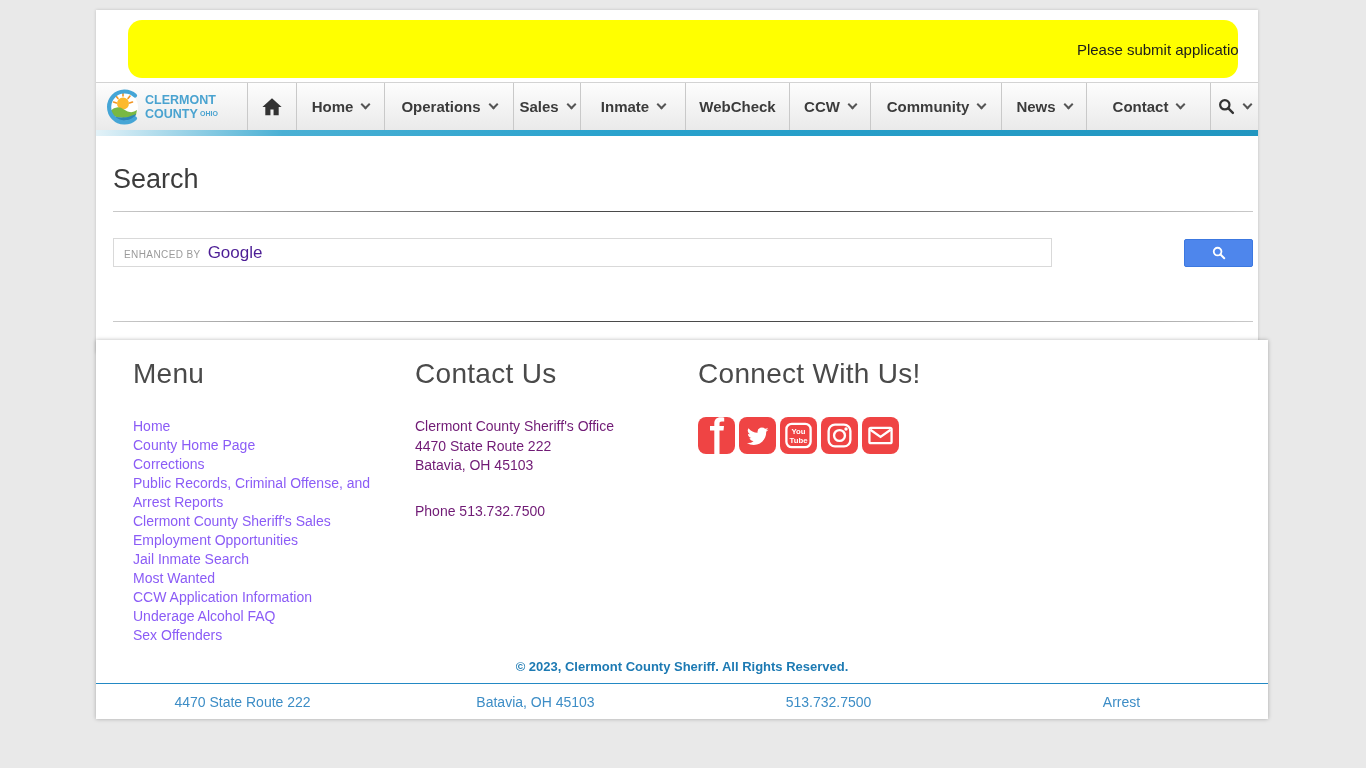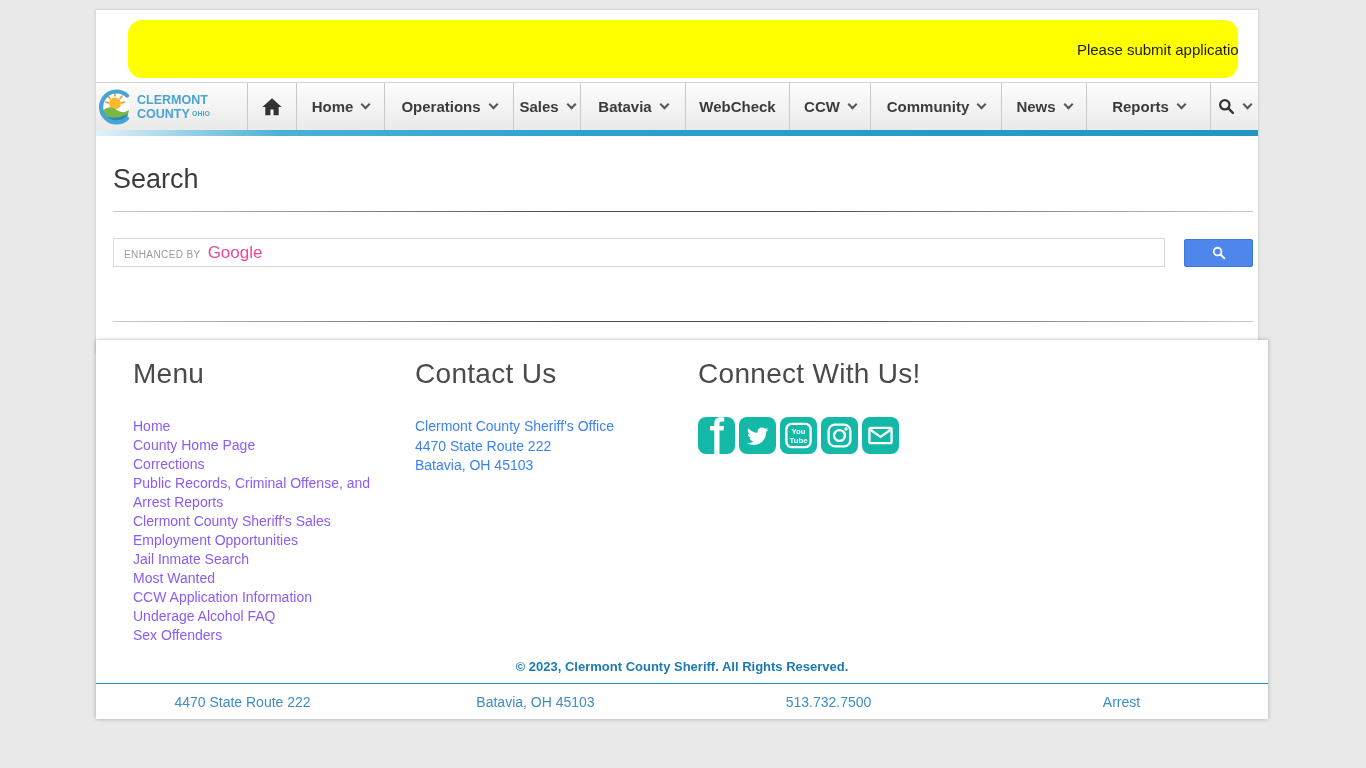--- a/index.html
+++ b/index.html
@@ -26,68 +26,68 @@
   .navbar {
     display:flex; height:48px; border-top:1px solid #d3d3d3;
     background:linear-gradient(#fdfdfd,#eaeaea);
   }
   .nav-cell {
     display:flex; align-items:center; justify-content:center;
     border-right:1px solid #c9c9c9; color:#3b3b3b; font-weight:700; font-size:15px;
     cursor:pointer; flex-shrink:0;
   }
   .nav-cell:last-child { border-right:none; }
-  .logo-cell { justify-content:flex-start; cursor:pointer; }
+  .logo-cell { justify-content:flex-start; padding-left:8px; cursor:pointer; }
   .chev {
     width:7px; height:7px; border-right:2px solid #555; border-bottom:2px solid #555;
     transform:rotate(45deg); margin-left:9px; margin-top:-4px; flex-shrink:0;
   }
   .accent-bar {
     height:6px;
     background:linear-gradient(to right,#e3f2f8 0,#4ab0d4 16%,#29a2cd 45%,#2196c0 100%);
   }
   
   .search-section { padding:28px 5px 31px 17px; }
   .search-title { font-size:27px; font-weight:400; color:#3c3c3c; margin:0; }
   .grad-hr {
     height:1px; border:0; margin:16px 0 0 0;
     background:linear-gradient(to right,#c9c9c9,#4a4a4a 40%,#4a4a4a 60%,#c9c9c9);
   }
   .search-form { margin-top:26px; display:flex; justify-content:space-between; align-items:center; }
   .gsc-input {
-    width:1052px; height:29px; border:1px solid #d9d9d9; background:#fff;
+    width:939px; height:29px; border:1px solid #d9d9d9; background:#fff;
     display:flex; align-items:center; padding-left:10px; cursor:text;
   }
   .branding { display:flex; align-items:baseline; gap:7px; }
   .branding-pre { font-size:10px; color:#9a9a9a; letter-spacing:.4px; }
-  .branding-brand { font-size:17px; color:#ec4899; }
+  .branding-brand { font-size:17px; color:#4c1d95; }
   .gsc-btn {
     width:69px; height:28px; background:#4e86ec; border:1px solid #3c78e0; border-radius:2px;
     display:flex; align-items:center; justify-content:center; cursor:pointer;
   }
   .form-bottom-hr { margin-top:54px; }
   
   .footer-card {
     position:absolute; left:96px; top:340px; width:1172px; background:#fff;
     box-shadow:0 0 4px rgba(0,0,0,.28);
   }
   .footer-cols { display:flex; padding:18px 12px 10px 37px; min-height:296px; }
   .col-menu { width:282px; }
   .col-contact { width:283px; }
   .col-connect { flex:1; }
   .f-title { font-size:28px; font-weight:400; color:#4a4a4a; margin:0 0 27px 0; letter-spacing:.3px; }
   .menu-list a {
     display:block; color:#8b5cf6; font-size:14px; line-height:19px;
     text-decoration:none; width:252px; cursor:pointer;
   }
-  .contact-line { font-size:14px; color:#3b82f6; line-height:19.5px; margin:0; }
+  .contact-line { font-size:14px; color:#701a75; line-height:19.5px; margin:0; }
   .phone-line { margin-top:26px; }
   .social-row { display:flex; gap:4px; }
   .social {
-    width:37px; height:37px; background:#14b8a6; border-radius:8px;
+    width:37px; height:37px; background:#ef4444; border-radius:8px;
     display:flex; align-items:center; justify-content:center; cursor:pointer;
   }
   .copyright { text-align:center; color:#1d7ab3; font-weight:700; font-size:13px; padding:4px 0 9px; }
   .blue-hr { height:1px; border:0; margin:0; background:#2389c4; }
   .bottom-bar { display:flex; height:35px; align-items:center; }
   .bottom-cell { width:25%; text-align:center; }
   .bottom-cell a { color:#3d8dc6; font-size:14px; text-decoration:none; cursor:pointer; }
 </style>
 </head>
 <body>
@@ -133,40 +133,40 @@
     </div>
     <div class="nav-cell" style="width:129px">
       <span>Operations</span>
       <span class="chev"></span>
     </div>
     <div class="nav-cell" style="width:67px">
       <span>Sales</span>
       <span class="chev"></span>
     </div>
     <div class="nav-cell" style="width:105px">
-      <span>Batavia</span>
+      <span>Inmate</span>
       <span class="chev"></span>
     </div>
     <div class="nav-cell" style="width:104px">
       <span>WebCheck</span>
     </div>
     <div class="nav-cell" style="width:81px">
       <span>CCW</span>
       <span class="chev"></span>
     </div>
     <div class="nav-cell" style="width:131px">
       <span>Community</span>
       <span class="chev"></span>
     </div>
     <div class="nav-cell" style="width:85px">
       <span>News</span>
       <span class="chev"></span>
     </div>
     <div class="nav-cell" style="width:124px">
-      <span>Reports</span>
+      <span>Contact</span>
       <span class="chev"></span>
     </div>
     <div class="nav-cell" style="flex:1">
       <svg width="17" height="17" viewBox="0 0 20 20">
         <circle cx="8" cy="8" r="5.5" fill="none" stroke="#333" stroke-width="2.6"></circle>
         <line x1="12.2" y1="12.2" x2="17.5" y2="17.5" stroke="#333" stroke-width="2.8" stroke-linecap="round"></line>
       </svg>
       <span class="chev"></span>
     </div>
   </div>
@@ -211,20 +211,21 @@
         <a href="#">Underage Alcohol FAQ</a>
         <a href="#">Sex Offenders</a>
       </nav>
     </div>
 
     <div class="col-contact">
       <h2 class="f-title">Contact Us</h2>
       <p class="contact-line">Clermont County Sheriff's Office</p>
       <p class="contact-line">4470 State Route 222</p>
       <p class="contact-line">Batavia, OH 45103</p>
+      <p class="contact-line phone-line">Phone 513.732.7500</p>
     </div>
 
     <div class="col-connect">
       <h2 class="f-title">Connect With Us!</h2>
       <div class="social-row">
         <div class="social">
           <svg width="37" height="37" viewBox="0 0 37 37">
             <path d="M21.5 13.5h4l.5-4.4h-4.5V6.6c0-1.3.5-2.2 2.4-2.2h2.3V.5C25.6.4 24.1.3 22.5.3c-3.7 0-6.2 2.2-6.2 6.2v2.6H12v4.4h4.3V37h5.2z" fill="#fff"></path>
           </svg>
         </div>

